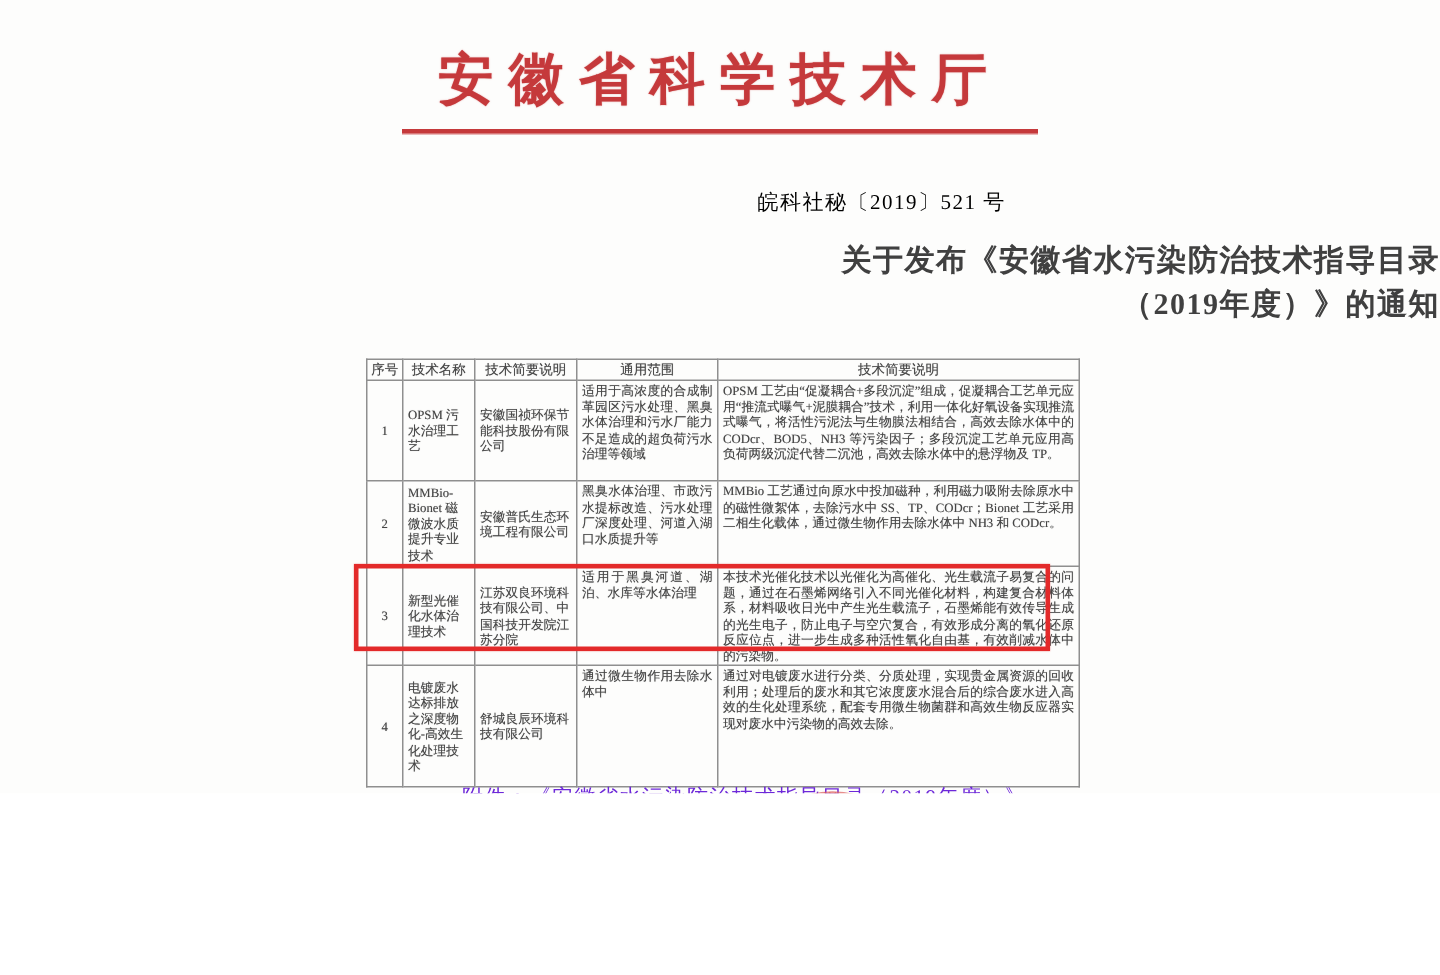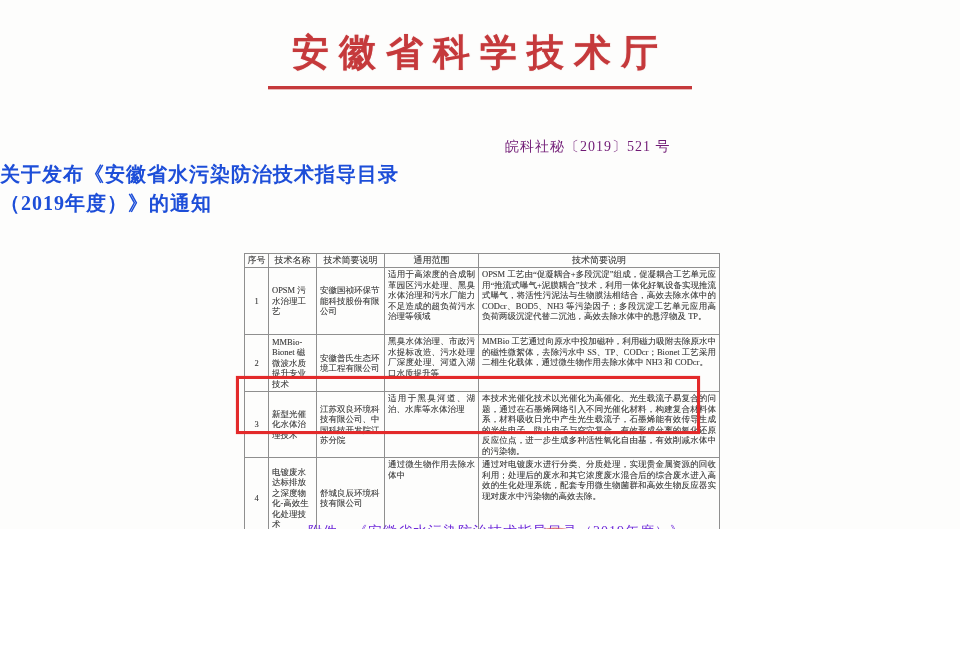--- a/index.html
+++ b/index.html
@@ -19,31 +19,31 @@
     letter-spacing:10px;
     color:#c5393b;
     text-shadow:0 0 1px rgba(197,57,59,.55);
   }
   .header-rule{
     position:absolute;top:86px;left:268px;width:424px;height:3px;
     background:#c5393b;
     box-shadow:0 1px 0 rgba(197,57,59,.35);
   }
   .doc-number{
-    position:absolute;top:138px;left:505px;
-    font-size:14px;letter-spacing:1px;color:#701a75;
+    position:absolute;top:126px;left:505px;
+    font-size:14px;letter-spacing:1px;color:#000000;
   }
   .notice-title{
     position:absolute;top:160px;left:0;width:960px;
-    text-align:left;font-weight:bold;color:#1d4ed8;
+    text-align:right;font-weight:bold;color:#404040;
     font-size:20px;line-height:29px;letter-spacing:1px;
   }
   
   .tech-table{
-    position:absolute;top:253px;left:244px;
+    position:absolute;top:239px;left:244px;
     border-collapse:collapse;table-layout:fixed;
     width:475px;
     font-size:8.5px;line-height:10.5px;color:#454545;
     text-shadow:0 0 .5px rgba(80,80,80,.55);
     padding-left:24px;
   }
   .tech-table th,.tech-table td{
     border:1px solid #8f8f8f;
     padding:1px 3px;
     overflow:hidden;

